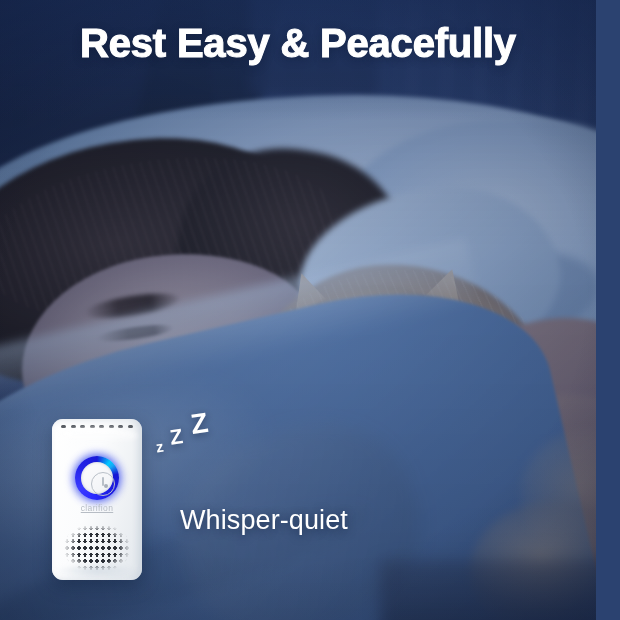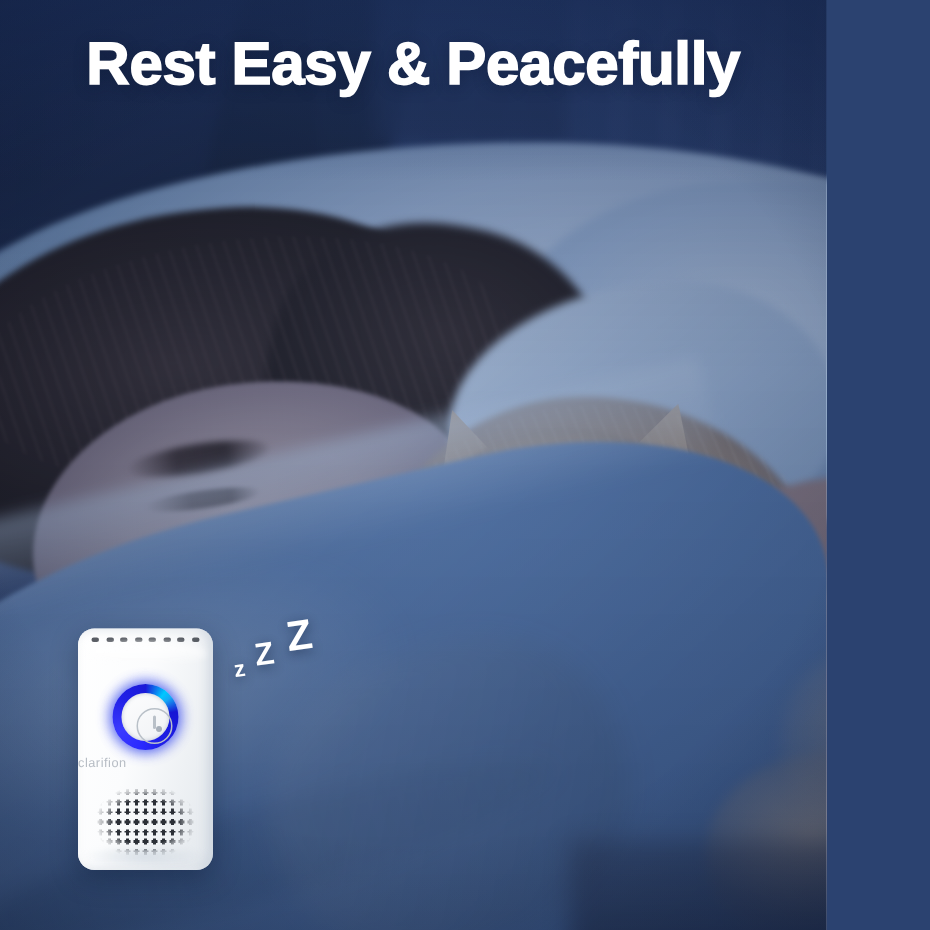--- a/index.html
+++ b/index.html
@@ -1,21 +1,21 @@
 <!DOCTYPE html>
 <html><head>
 <meta charset="utf-8">
 <style>
   html,body{margin:0;padding:0;}
   body{
     width:620px;height:620px;overflow:hidden;
     font-family:"Liberation Sans",sans-serif;
     background:#2b4270;
   }
-  .stage{position:relative;width:551px;height:620px;overflow:hidden;background:#2b4270;}
+  .stage{position:relative;width:596px;height:620px;overflow:hidden;background:#2b4270;}
 
   
   .photo{position:absolute;inset:0;overflow:hidden;}
 
   
   .wall{position:absolute;inset:0;
     background:
       linear-gradient(180deg,#33497a 0%,#2d4475 28%,#2b4170 55%,#2f4878 100%);
   }
   
@@ -230,23 +230,23 @@
   .ring-inner{position:absolute;left:6px;top:6px;width:32px;height:32px;border-radius:50%;
     background:linear-gradient(145deg,#fdfdfe,#f0f2f5);
     box-shadow:inset 0 0 3px rgba(120,135,155,.45);}
   .pwr{position:absolute;left:10px;top:10px;width:24px;height:24px;border-radius:50%;
     border:1.6px solid #b9c0c8;box-sizing:border-box;}
   .pwr:after{content:"";position:absolute;left:50%;top:4px;width:1.6px;height:9px;
     margin-left:-0.8px;background:#b9c0c8;border-radius:1px;}
   .pwr-dot{position:absolute;left:23px;top:22px;width:4px;height:4px;border-radius:50%;
     background:#a8b0ba;}
 
-  .brand{position:absolute;left:0;right:0;top:84px;
+  .brand{position:absolute;left:0;right:0;top:84px;text-align:center;
     font-family:"Liberation Sans",sans-serif;
-    font-size:8.5px;color:#b6bcc4;letter-spacing:.35px;}
+    font-size:8.5px;color:#b6bcc4;letter-spacing:.35px;text-decoration:underline;}
 
   .grille{position:absolute;left:12px;top:106px;width:66px;height:46px;
     display:grid;grid-template-columns:repeat(11,1fr);grid-template-rows:repeat(7,1fr);
     place-items:center;
     -webkit-mask-image:radial-gradient(ellipse 52% 54% at 50% 50%,#000 62%,rgba(0,0,0,.35) 82%,transparent 100%);
     mask-image:radial-gradient(ellipse 52% 54% at 50% 50%,#000 62%,rgba(0,0,0,.35) 82%,transparent 100%);}
   .plus{position:relative;width:4px;height:4px;}
   .plus:before,.plus:after{content:"";position:absolute;background:#2b2f36;}
   .plus:before{left:1.35px;top:0;width:1.3px;height:4px;}
   .plus:after{left:0;top:1.35px;width:4px;height:1.3px;}
@@ -437,15 +437,16 @@
     <div class="dev-bot-shadow"></div>
   </div>
 
   <div class="zzz">
     <span class="z1">z</span>
     <span class="z2">Z</span>
     <span class="z3">Z</span>
   </div>
 
   <div class="caption">
+    <div>Whisper-quiet</div>
   </div>
 
 </div>
 
 </body></html>

